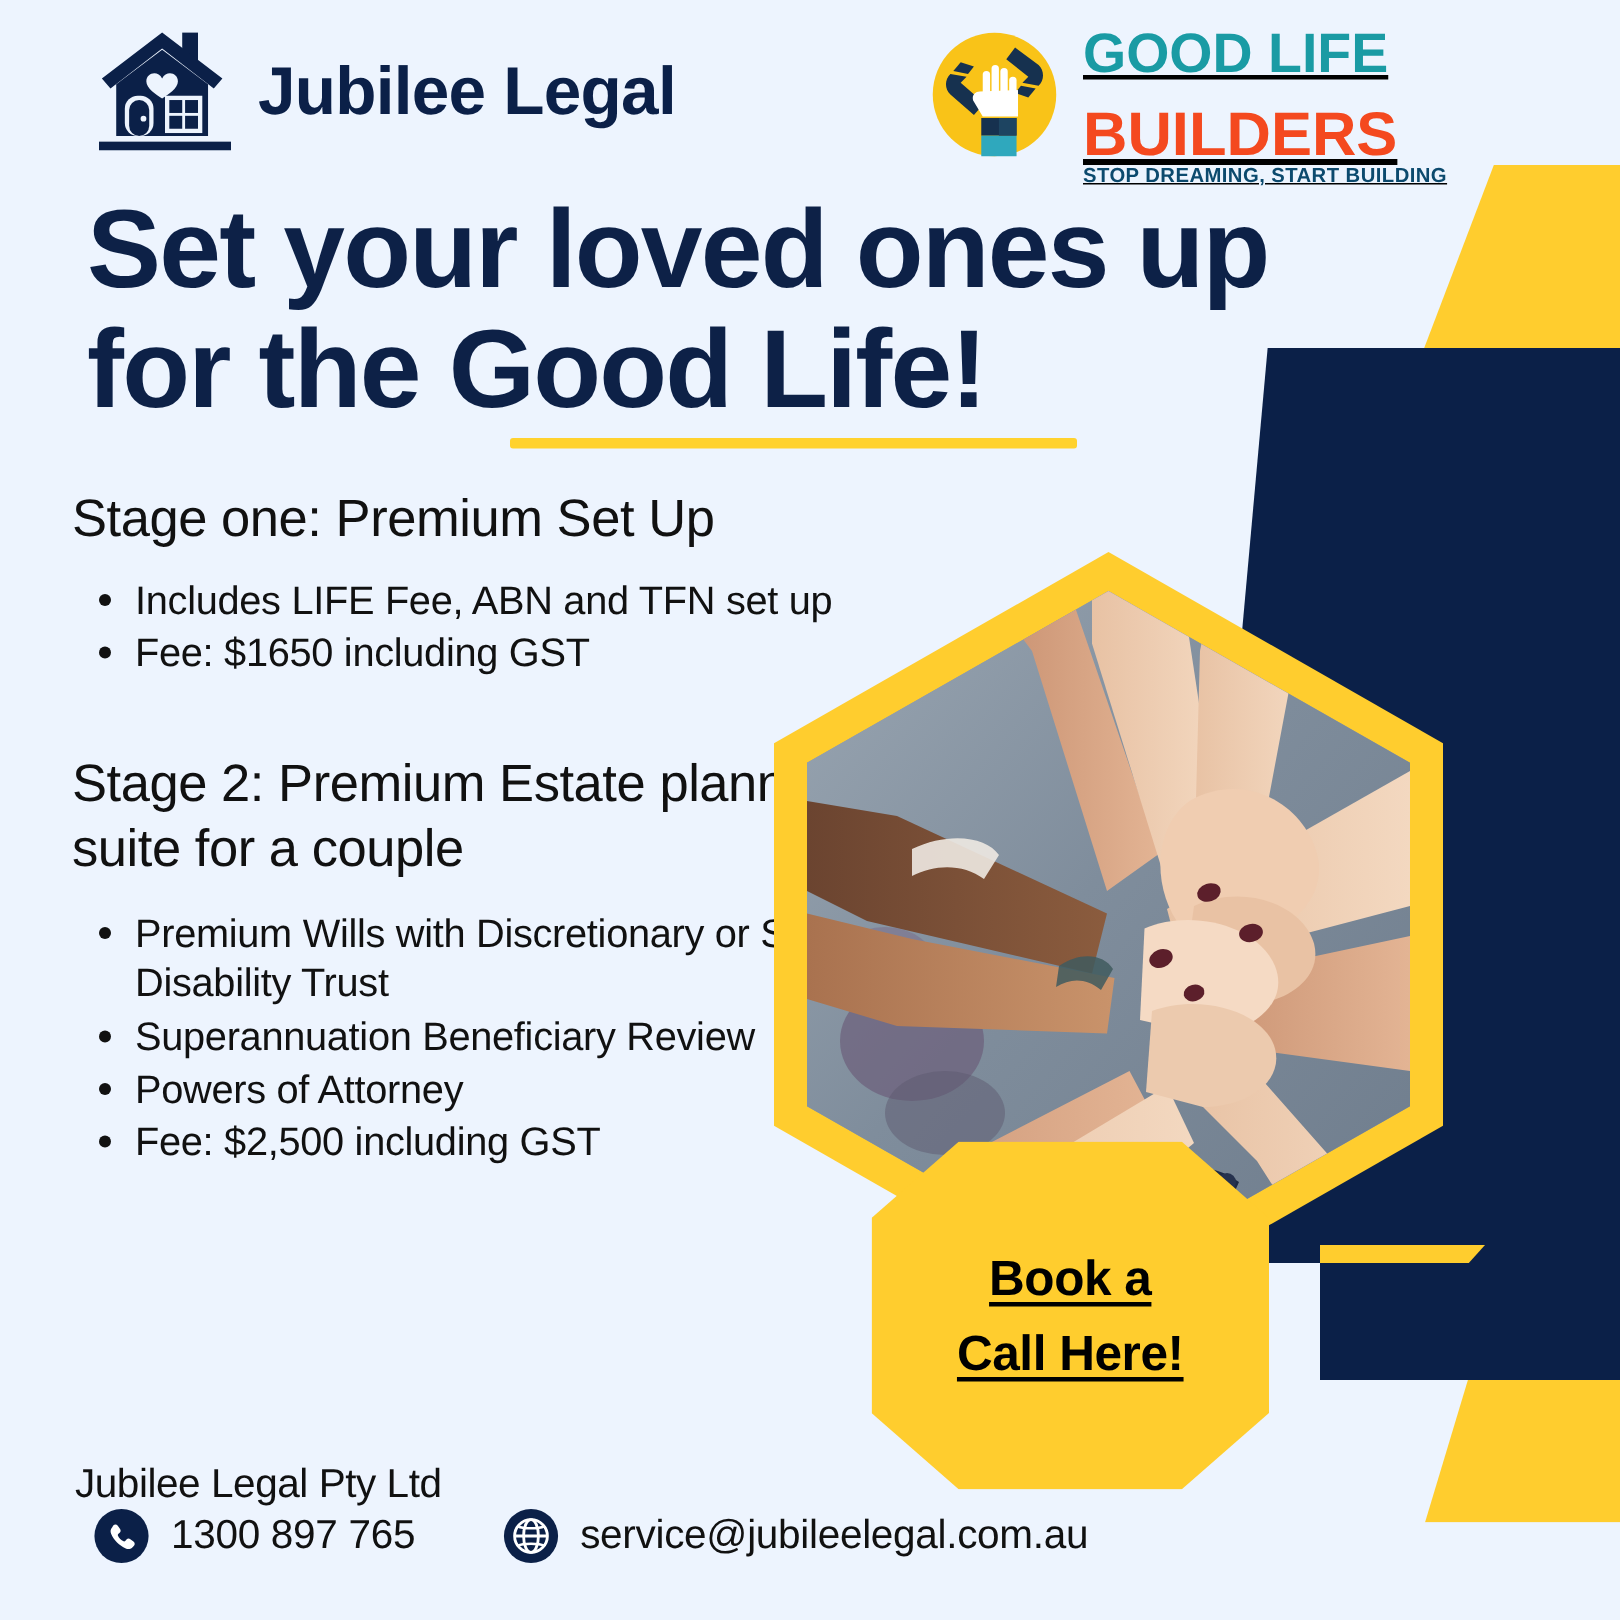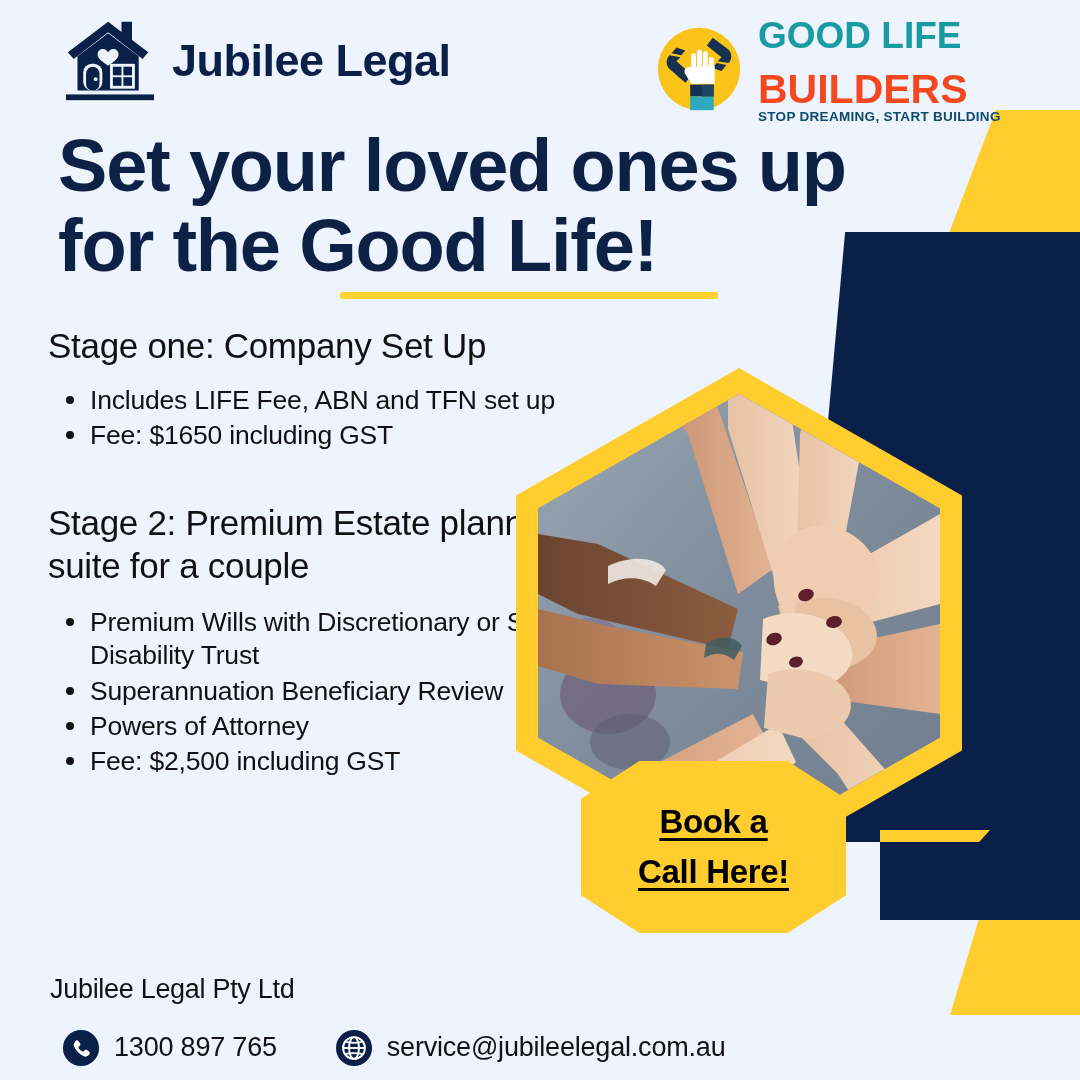--- a/index.html
+++ b/index.html
@@ -41,21 +41,21 @@
   
   #header{position:absolute;top:0;left:0;width:1080px;height:118px;}
   #jl-logo-block{position:absolute;left:62px;top:16px;display:flex;align-items:center;gap:14px;}
   #jl-house-icon{width:96px;height:88px;display:block;}
   #jl-wordmark{
     font-size:45px;font-weight:bold;color:#0b2048;
     letter-spacing:-0.5px;line-height:1;
     font-family:"Liberation Sans", sans-serif;
   }
 
-  #glb-logo-block{position:absolute;left:650px;top:14px;display:flex;align-items:center;gap:10px;}
+  #glb-logo-block{position:absolute;left:614px;top:14px;display:flex;gap:10px;text-decoration:underline;}
   #glb-badge{width:98px;height:98px;display:block;}
   #glb-text{display:flex;flex-direction:column;line-height:1;padding-top:3px;}
   #glb-good-life{font-size:37px;font-weight:bold;color:#1a9ba4;letter-spacing:0px;}
   #glb-builders{font-size:41px;font-weight:bold;color:#f4491f;letter-spacing:0px;margin-top:15px;}
   #glb-tagline{font-size:13.5px;font-weight:bold;color:#0c4a6e;letter-spacing:0.3px;margin-top:0;text-align:center;}
 
   
   #headline{
     position:absolute;left:58px;top:126px;width:890px;
     color:#0d2147;font-weight:bold;font-size:74px;line-height:1.08;
@@ -96,37 +96,37 @@
   #hex-photo{
     position:absolute;left:22px;top:26px;width:402px;height:458px;
     clip-path:polygon(50% 0%,100% 25%,100% 75%,50% 100%,0% 75%,0% 25%);
     background:#8c97a3;
     overflow:hidden;
   }
   #hex-photo svg{display:block;width:100%;height:100%;}
 
   
   #cta{
-    position:absolute;left:581px;top:761px;width:265px;height:172px;
+    position:absolute;left:581px;top:761px;width:265px;height:232px;
     background:#ffcd2e;
     clip-path:polygon(22% 0%,78% 0%,100% 22%,100% 78%,78% 100%,22% 100%,0% 78%,0% 22%);
     display:flex;flex-direction:column;align-items:center;justify-content:center;
     gap:12px;
   }
   .cta-line{
     font-size:33px;font-weight:bold;color:#000;
     text-decoration:underline;text-underline-offset:5px;
     text-decoration-thickness:3px;
     letter-spacing:-0.3px;white-space:nowrap;
   }
 
   
   #footer{position:absolute;left:50px;top:975px;width:900px;color:#111;}
   #company-name{font-size:27px;line-height:1.1;letter-spacing:-0.3px;}
-  #contact-row{display:flex;align-items:flex-start;margin-top:24px;}
+  #contact-row{display:flex;align-items:flex-start;margin-top:0;}
   .contact-item{display:flex;align-items:center;gap:14px;}
   #contact-phone{margin-left:12px;}
   #contact-email{margin-left:58px;}
   .ci-icon{width:38px;height:38px;display:block;flex:0 0 auto;}
   .ci-text{font-size:27px;color:#111;letter-spacing:-0.2px;white-space:nowrap;}
 </style>
 </head>
 <body>
 
 <div id="poster">
@@ -189,21 +189,21 @@
   </div>
 
   <div id="headline">
     <span class="line">Set your loved ones up</span>
     <span class="line">for the Good Life!</span>
   </div>
   <div id="headline-underline"></div>
 
   <div id="body-col">
 
-    <div class="stage-title">Stage one:  Company Set Up</div>
+    <div class="stage-title">Stage one:  Premium Set Up</div>
     <ul class="bullets" id="stage1-bullets">
       <li>Includes LIFE Fee, ABN and TFN set up</li>
       <li>Fee:  $1650 including GST</li>
     </ul>
 
     <div class="stage-title" id="stage2-title">Stage 2:  Premium Estate planning suite for a couple</div>
     <ul class="bullets" id="stage2-bullets">
       <li>Premium Wills with Discretionary or Special Disability Trust</li>
       <li>Superannuation Beneficiary Review</li>
       <li>Powers of Attorney</li>

